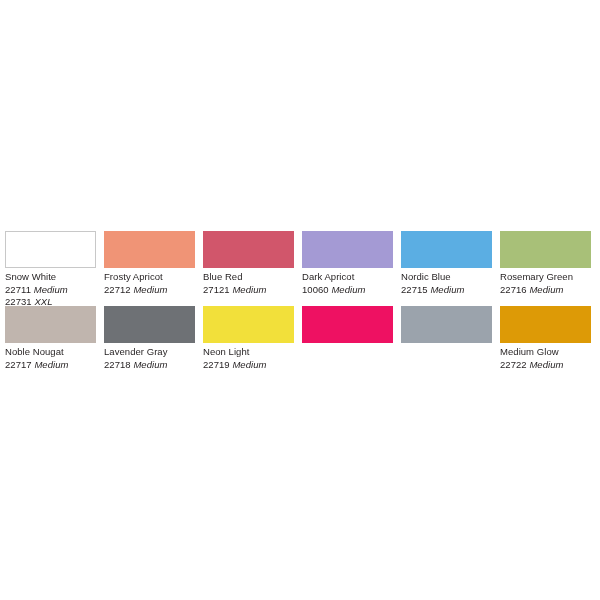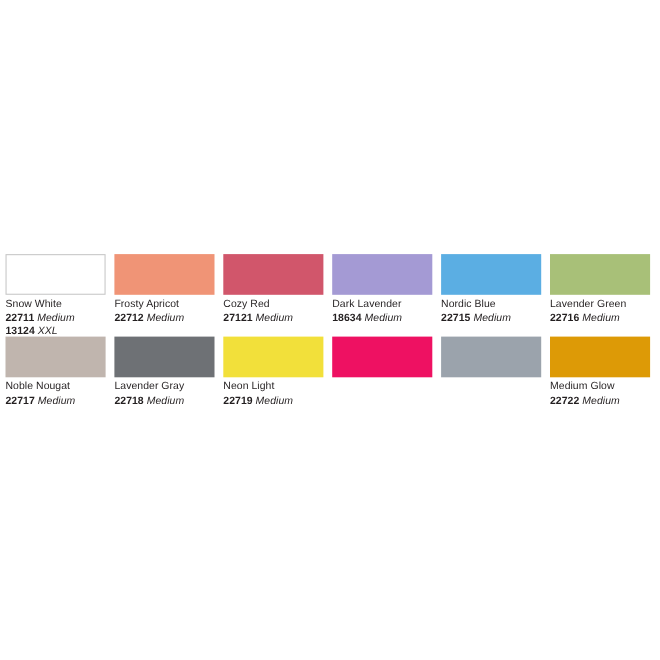--- a/index.html
+++ b/index.html
@@ -63,73 +63,73 @@
   }
 
   .swatch-meta {
     font-size: 9.5px;
     line-height: 12.5px;
     color: #231f20;
     white-space: nowrap;
     letter-spacing: 0.05px;
   }
   .swatch-meta .code {
-    font-weight: bold;
+    font-weight: normal;
     text-align: right;
   }
   .swatch-meta .size {
     font-weight: normal;
     font-style: italic;
   }
 </style>
 </head>
 <body>
 
 <div id="swatch-chart">
   <div class="swatch-row" id="row-1">
       <div class="swatch-cell">
         <div class="swatch-chip bordered" style="background: rgb(255, 255, 255);"></div>
         <div class="swatch-labels">
           <div class="swatch-name">Snow White</div>
           <div class="swatch-meta"><span class="code">22711</span> <span class="size">Medium</span></div>
-          <div class="swatch-meta"><span class="code">13124</span> <span class="size">XXL</span></div>
+          <div class="swatch-meta"><span class="code">22731</span> <span class="size">XXL</span></div>
         </div>
       </div>
       <div class="swatch-cell">
         <div class="swatch-chip" style="background: rgb(240, 148, 118);"></div>
         <div class="swatch-labels">
           <div class="swatch-name">Frosty Apricot</div>
           <div class="swatch-meta"><span class="code">22712</span> <span class="size">Medium</span></div>
         </div>
       </div>
       <div class="swatch-cell">
         <div class="swatch-chip" style="background: rgb(209, 86, 107);"></div>
         <div class="swatch-labels">
-          <div class="swatch-name">Cozy Red</div>
+          <div class="swatch-name">Blue Red</div>
           <div class="swatch-meta"><span class="code">27121</span> <span class="size">Medium</span></div>
         </div>
       </div>
       <div class="swatch-cell">
         <div class="swatch-chip" style="background: rgb(164, 154, 212);"></div>
         <div class="swatch-labels">
-          <div class="swatch-name">Dark Lavender</div>
-          <div class="swatch-meta"><span class="code">18634</span> <span class="size">Medium</span></div>
+          <div class="swatch-name">Dark Apricot</div>
+          <div class="swatch-meta"><span class="code">10060</span> <span class="size">Medium</span></div>
         </div>
       </div>
       <div class="swatch-cell">
         <div class="swatch-chip" style="background: rgb(91, 174, 227);"></div>
         <div class="swatch-labels">
           <div class="swatch-name">Nordic Blue</div>
           <div class="swatch-meta"><span class="code">22715</span> <span class="size">Medium</span></div>
         </div>
       </div>
       <div class="swatch-cell">
         <div class="swatch-chip" style="background: rgb(168, 192, 120);"></div>
         <div class="swatch-labels">
-          <div class="swatch-name">Lavender Green</div>
+          <div class="swatch-name">Rosemary Green</div>
           <div class="swatch-meta"><span class="code">22716</span> <span class="size">Medium</span></div>
         </div>
       </div>
     </div>
   <div class="swatch-row" id="row-2">
       <div class="swatch-cell">
         <div class="swatch-chip" style="background: rgb(192, 181, 174);"></div>
         <div class="swatch-labels">
           <div class="swatch-name">Noble Nougat</div>
           <div class="swatch-meta"><span class="code">22717</span> <span class="size">Medium</span></div>

